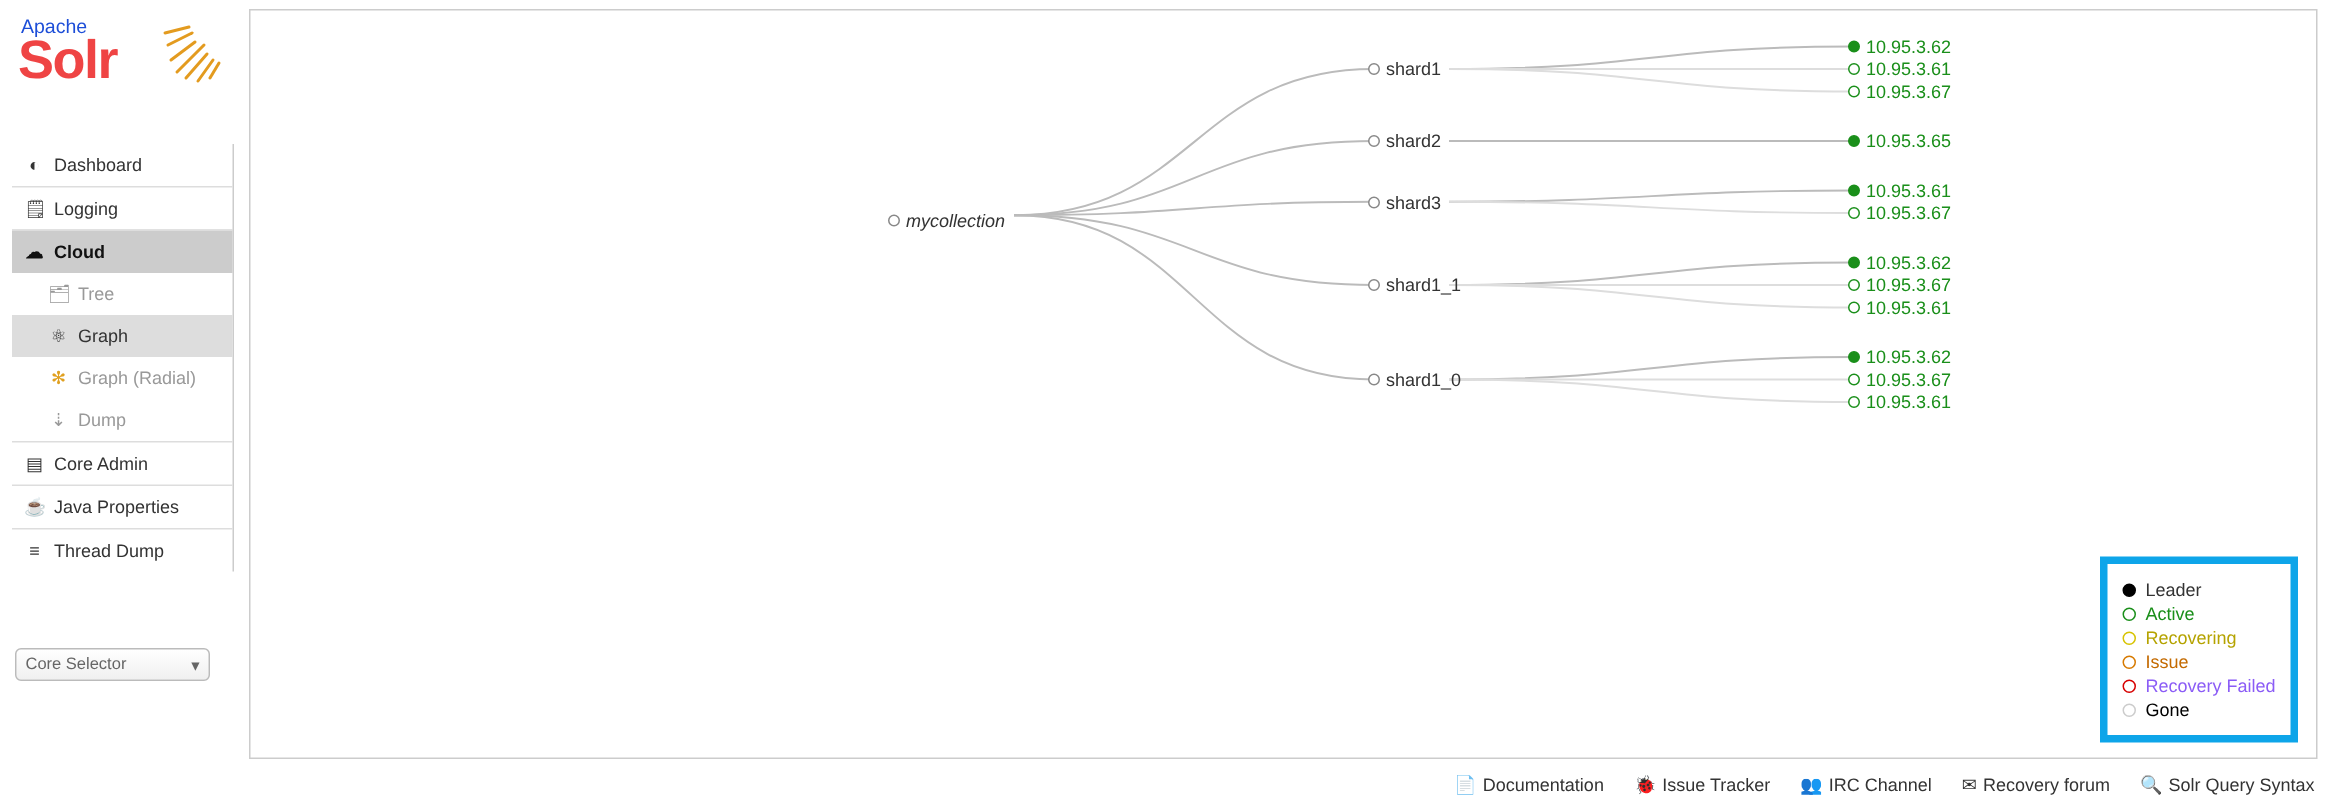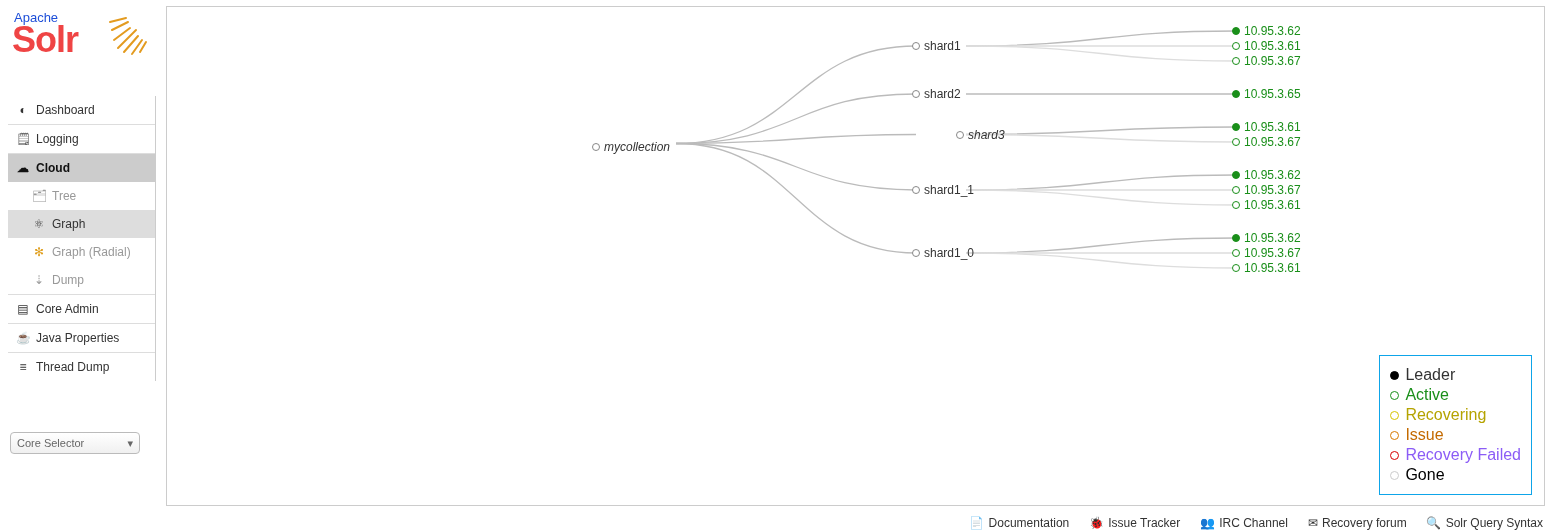--- a/index.html
+++ b/index.html
@@ -86,23 +86,23 @@
     flex:0 0 auto;
   }
   .node .dot.filled { background:#1a8f1a; border-color:#1a8f1a; }
   .node .dot.ring-green { border-color:#1a8f1a; }
   .node.replica .lbl { color:#1a8f1a; }
   .node.shard .lbl, .node.collection .lbl { color:#333; }
 
   
   .legend {
     position:absolute; right:12px; bottom:10px;
-    border:1px solid #0ea5e9; padding:8px 10px;
+    border:5px solid #0ea5e9; padding:8px 10px;
     background:#fff;
-    font-size:16px;
+    font-size:12px;
   }
   .legend .row { display:flex; align-items:center; gap:6px; margin:2px 0;}
   .legend .sw { width:9px; height:9px; border-radius:50%; border:1.5px solid; flex:0 0 auto;}
   .legend .sw.leader { background:#000; border-color:#000;}
   .legend .sw.active { border-color:#1a8f1a;}
   .legend .sw.recovering { border-color:#d7c300;}
   .legend .sw.down { border-color:#d77a00;}
   .legend .sw.failed { border-color:#d70000;}
   .legend .sw.gone { border-color:#ccc;}
   .legend .row .t-active{color:#1a8f1a;}
@@ -234,21 +234,21 @@
         <span class="lbl">shard2</span>
       </div>
       <div class="node replica" style="left: 1065px; top: 113px;">
         <span class="dot filled"></span>
         <span class="lbl">10.95.3.61</span>
       </div>
       <div class="node replica" style="left: 1065px; top: 128px;">
         <span class="dot ring-green"></span>
         <span class="lbl">10.95.3.67</span>
       </div>
-      <div class="node shard" style="left: 789px; top: 120.5px; font-style: italic;">
+      <div class="node shard" style="left: 745px; top: 120.5px;">
         <span class="dot"></span>
         <span class="lbl">shard3</span>
       </div>
       <div class="node replica" style="left: 1065px; top: 161px;">
         <span class="dot filled"></span>
         <span class="lbl">10.95.3.62</span>
       </div>
       <div class="node replica" style="left: 1065px; top: 176px;">
         <span class="dot ring-green"></span>
         <span class="lbl">10.95.3.67</span>

